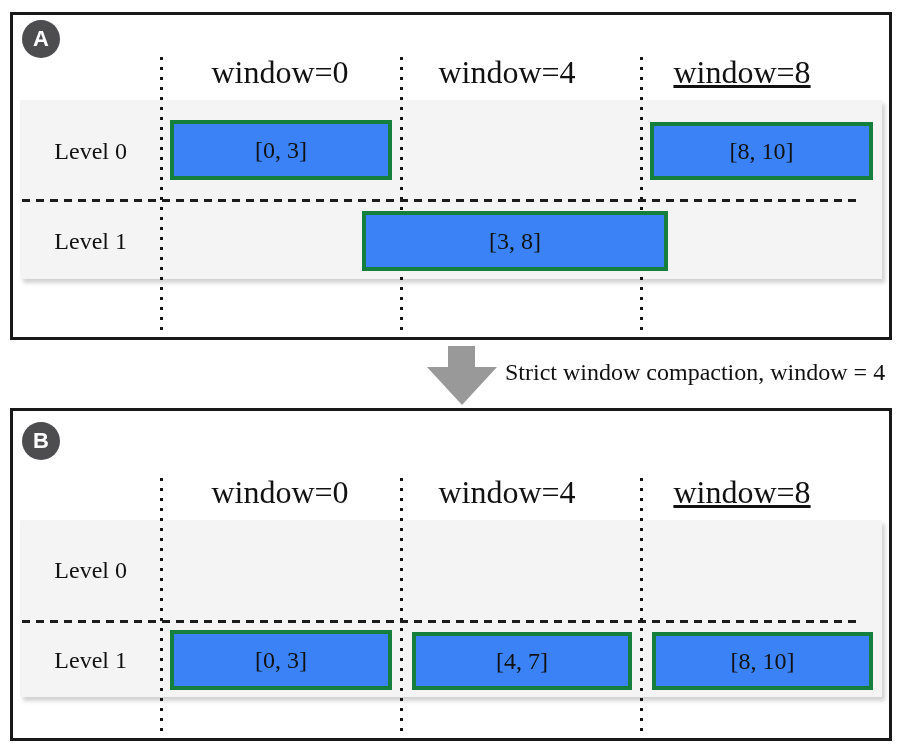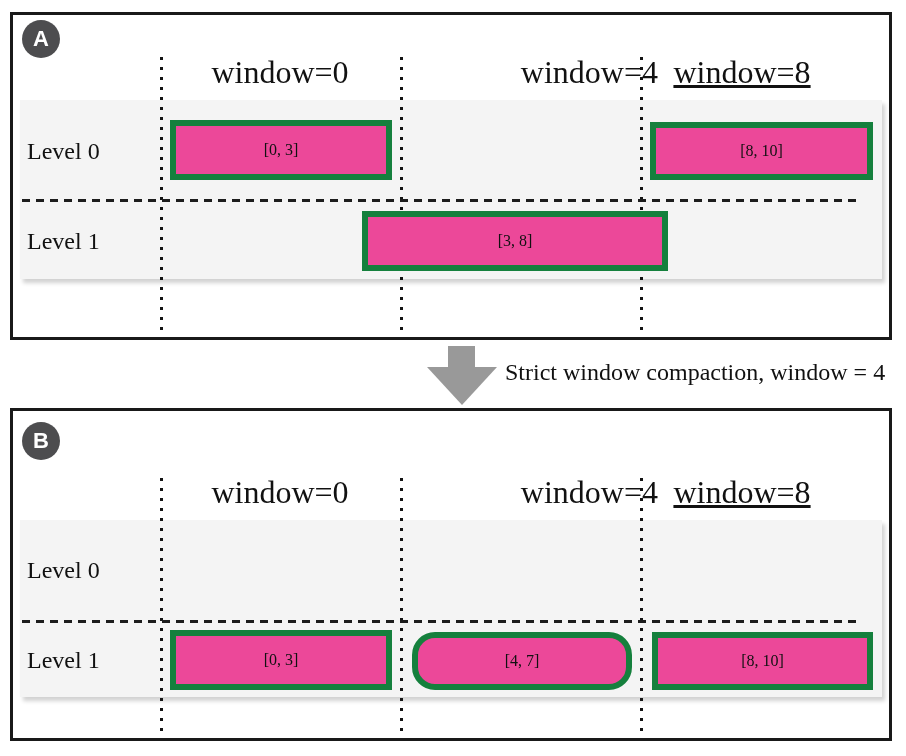--- a/index.html
+++ b/index.html
@@ -42,21 +42,21 @@
   .col-header {
     position: absolute;
     width: 240px;
     text-align: center;
     font-size: 32px;
     line-height: 26px;
   }
   .panel-a .col-header { top: 44px; }
   .panel-b .col-header { top: 68px; }
   .col-header.h0 { left: 147px; }
-  .col-header.h1 { left: 405px; text-align: right; }
+  .col-header.h1 { left: 374px; }
   .col-header.h2 { left: 609px; text-decoration: underline; }
 
   .band {
     position: absolute;
     left: 7px;
     width: 862px;
     background: #f4f4f4;
     box-shadow: 3px 4px 4px rgba(0,0,0,0.18);
   }
   .panel-a .band { top: 85px;  height: 179px; }
@@ -80,42 +80,42 @@
     height: 3px;
     background: repeating-linear-gradient(to right, #1c1c1c 0 8px, transparent 8px 14px);
   }
   .panel-a .hdash { top: 184px; }
   .panel-b .hdash { top: 209px; }
 
   .row-label {
     position: absolute;
     left: 14px;
     width: 100px;
-    text-align: left;
+    text-align: right;
     font-size: 24px;
     line-height: 26px;
   }
   .panel-a .row-label.r0 { top: 123px; }
   .panel-a .row-label.r1 { top: 213px; }
   .panel-b .row-label.r0 { top: 146px; }
   .panel-b .row-label.r1 { top: 236px; }
 
   .sst-box {
     position: absolute;
     box-sizing: border-box;
-    background: #ec4899;
-    border: 6px solid #15803d;
+    background: #3b82f6;
+    border: 4px solid #15803d;
     display: flex; align-items: center; justify-content: center;
-    font-size: 16px;
+    font-size: 24px;
   }
   .box-a0 { left: 157px; top: 105px; width: 222px; height: 60px; }
   .box-a1 { left: 637px; top: 107px; width: 223px; height: 58px; }
   .box-a2 { left: 349px; top: 196px; width: 306px; height: 60px; }
   .box-b0 { left: 157px; top: 219px; width: 222px; height: 60px; }
-  .box-b1 { left: 399px; top: 221px; width: 220px; height: 58px; border-radius: 23px; }
+  .box-b1 { left: 399px; top: 221px; width: 220px; height: 58px; }
   .box-b2 { left: 639px; top: 221px; width: 221px; height: 58px; }
 
   
   .arrow-stem {
     position: absolute;
     left: 448px; top: 346px;
     width: 27px; height: 22px;
     background: #999999;
   }
   .arrow-head {

